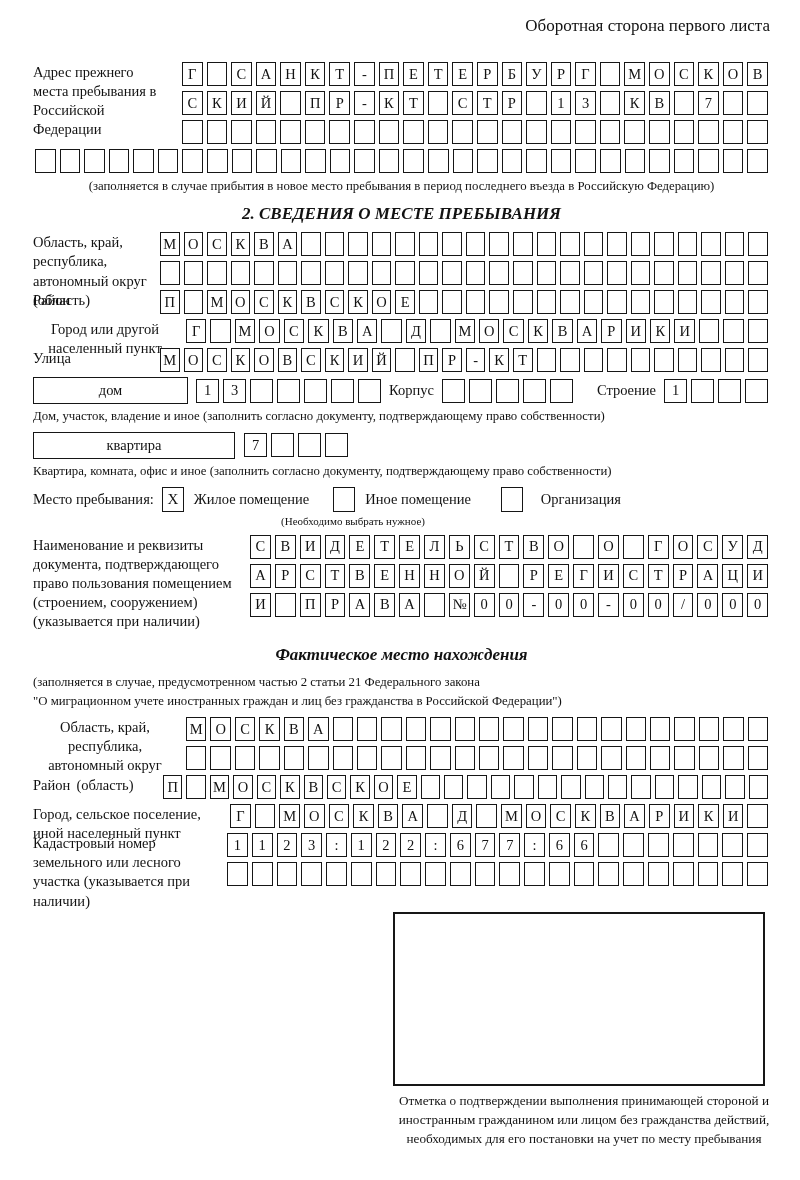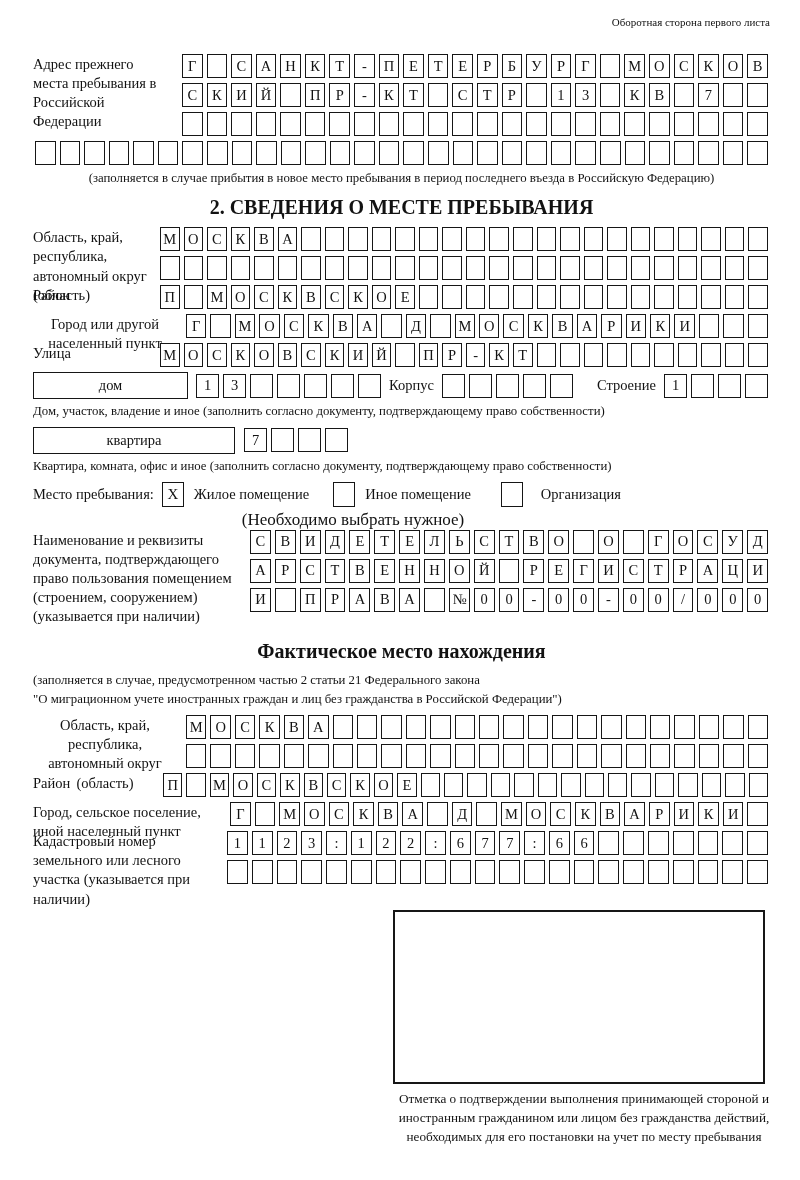--- a/index.html
+++ b/index.html
@@ -1,38 +1,38 @@
 <!DOCTYPE html>
 <html><head>
 <meta charset="utf-8">
 <style>
   html,body { margin:0; padding:0; background:#ffffff; }
   body { font-family:"Liberation Serif", serif; color:#121212; }
   .page { width:800px; height:1180px; box-sizing:border-box; padding:16px 30px 0 33px; position:relative; overflow:hidden; background:#fff; }
-  .corner { text-align:right; font-size:11px; margin-bottom:26px; }
+  .corner { text-align:right; font-size:17px; margin-bottom:26px; }
 
   .band { position:relative; }
   .band > .label { position:absolute; left:0; top:1px; font-size:14.5px; line-height:1.32; }
   .band > .rows { }
 
   .boxrow { display:flex; margin-bottom:5px; }
   .cell { flex:1 1 0; height:24px; border:1.6px solid #161616; margin:0 2px; display:flex; align-items:center; justify-content:center; font-size:14.5px; box-sizing:border-box; background:#fff; overflow:hidden; }
   .boxrow.fixed .cell { flex:0 0 23px; }
 
   .note { font-size:12.8px; line-height:1.35; }
   .note.center { text-align:center; }
-  .sect-title { text-align:center; font-weight:bold; font-size:20px; margin:9px 0 8px 0; }
+  .sect-title { text-align:center; font-weight:bold; font-size:17px; margin:9px 0 8px 0;font-style:italic; }
 
   .inlinerow { display:flex; align-items:center; margin-bottom:4px; }
   .wordbox { border:1.6px solid #161616; height:27px; display:flex; align-items:center; justify-content:center; font-size:14.5px; box-sizing:border-box; background:#fff; }
   .ilabel { font-size:14.5px; padding:0 6px; white-space:nowrap; }
 
   .stayrow { display:flex; align-items:center; font-size:14.5px; margin:7px 0 3px 0; }
   .chk { width:22px; height:25px; border:1.6px solid #161616; display:inline-flex; align-items:center; justify-content:center; font-size:15px; box-sizing:border-box; margin:0 10px 0 8px; background:#fff; }
-  .stay-note { margin-left:152px; width:336px; text-align:center; font-size:17px; margin-bottom:0; }
+  .stay-note { margin-left:152px; width:336px; text-align:center; font-size:11px; margin-bottom:8px; }
 
   .fact-note { text-align:left; font-size:12.8px; line-height:1.5; }
 
   .stamp-box { margin-left:360px; margin-top:26px; width:372px; height:174px; border:2px solid #161616; box-sizing:border-box; background:#fff; }
   .stamp-caption { margin-left:358px; margin-top:5px; width:386px; text-align:center; font-size:13.2px; line-height:1.45; }
 
   .mL147 > .rows { margin-left:147px; }  .mL147 > .label { width:138px; }
   .mL125 > .rows { margin-left:125px; }  .mL125 > .label { width:118px; }
   .mL151 > .rows { margin-left:151px; }  .mL151 > .label { width:144px;text-align:center; }
   .mL215 > .rows { margin-left:215px; }  .mL215 > .label { width:205px; }

